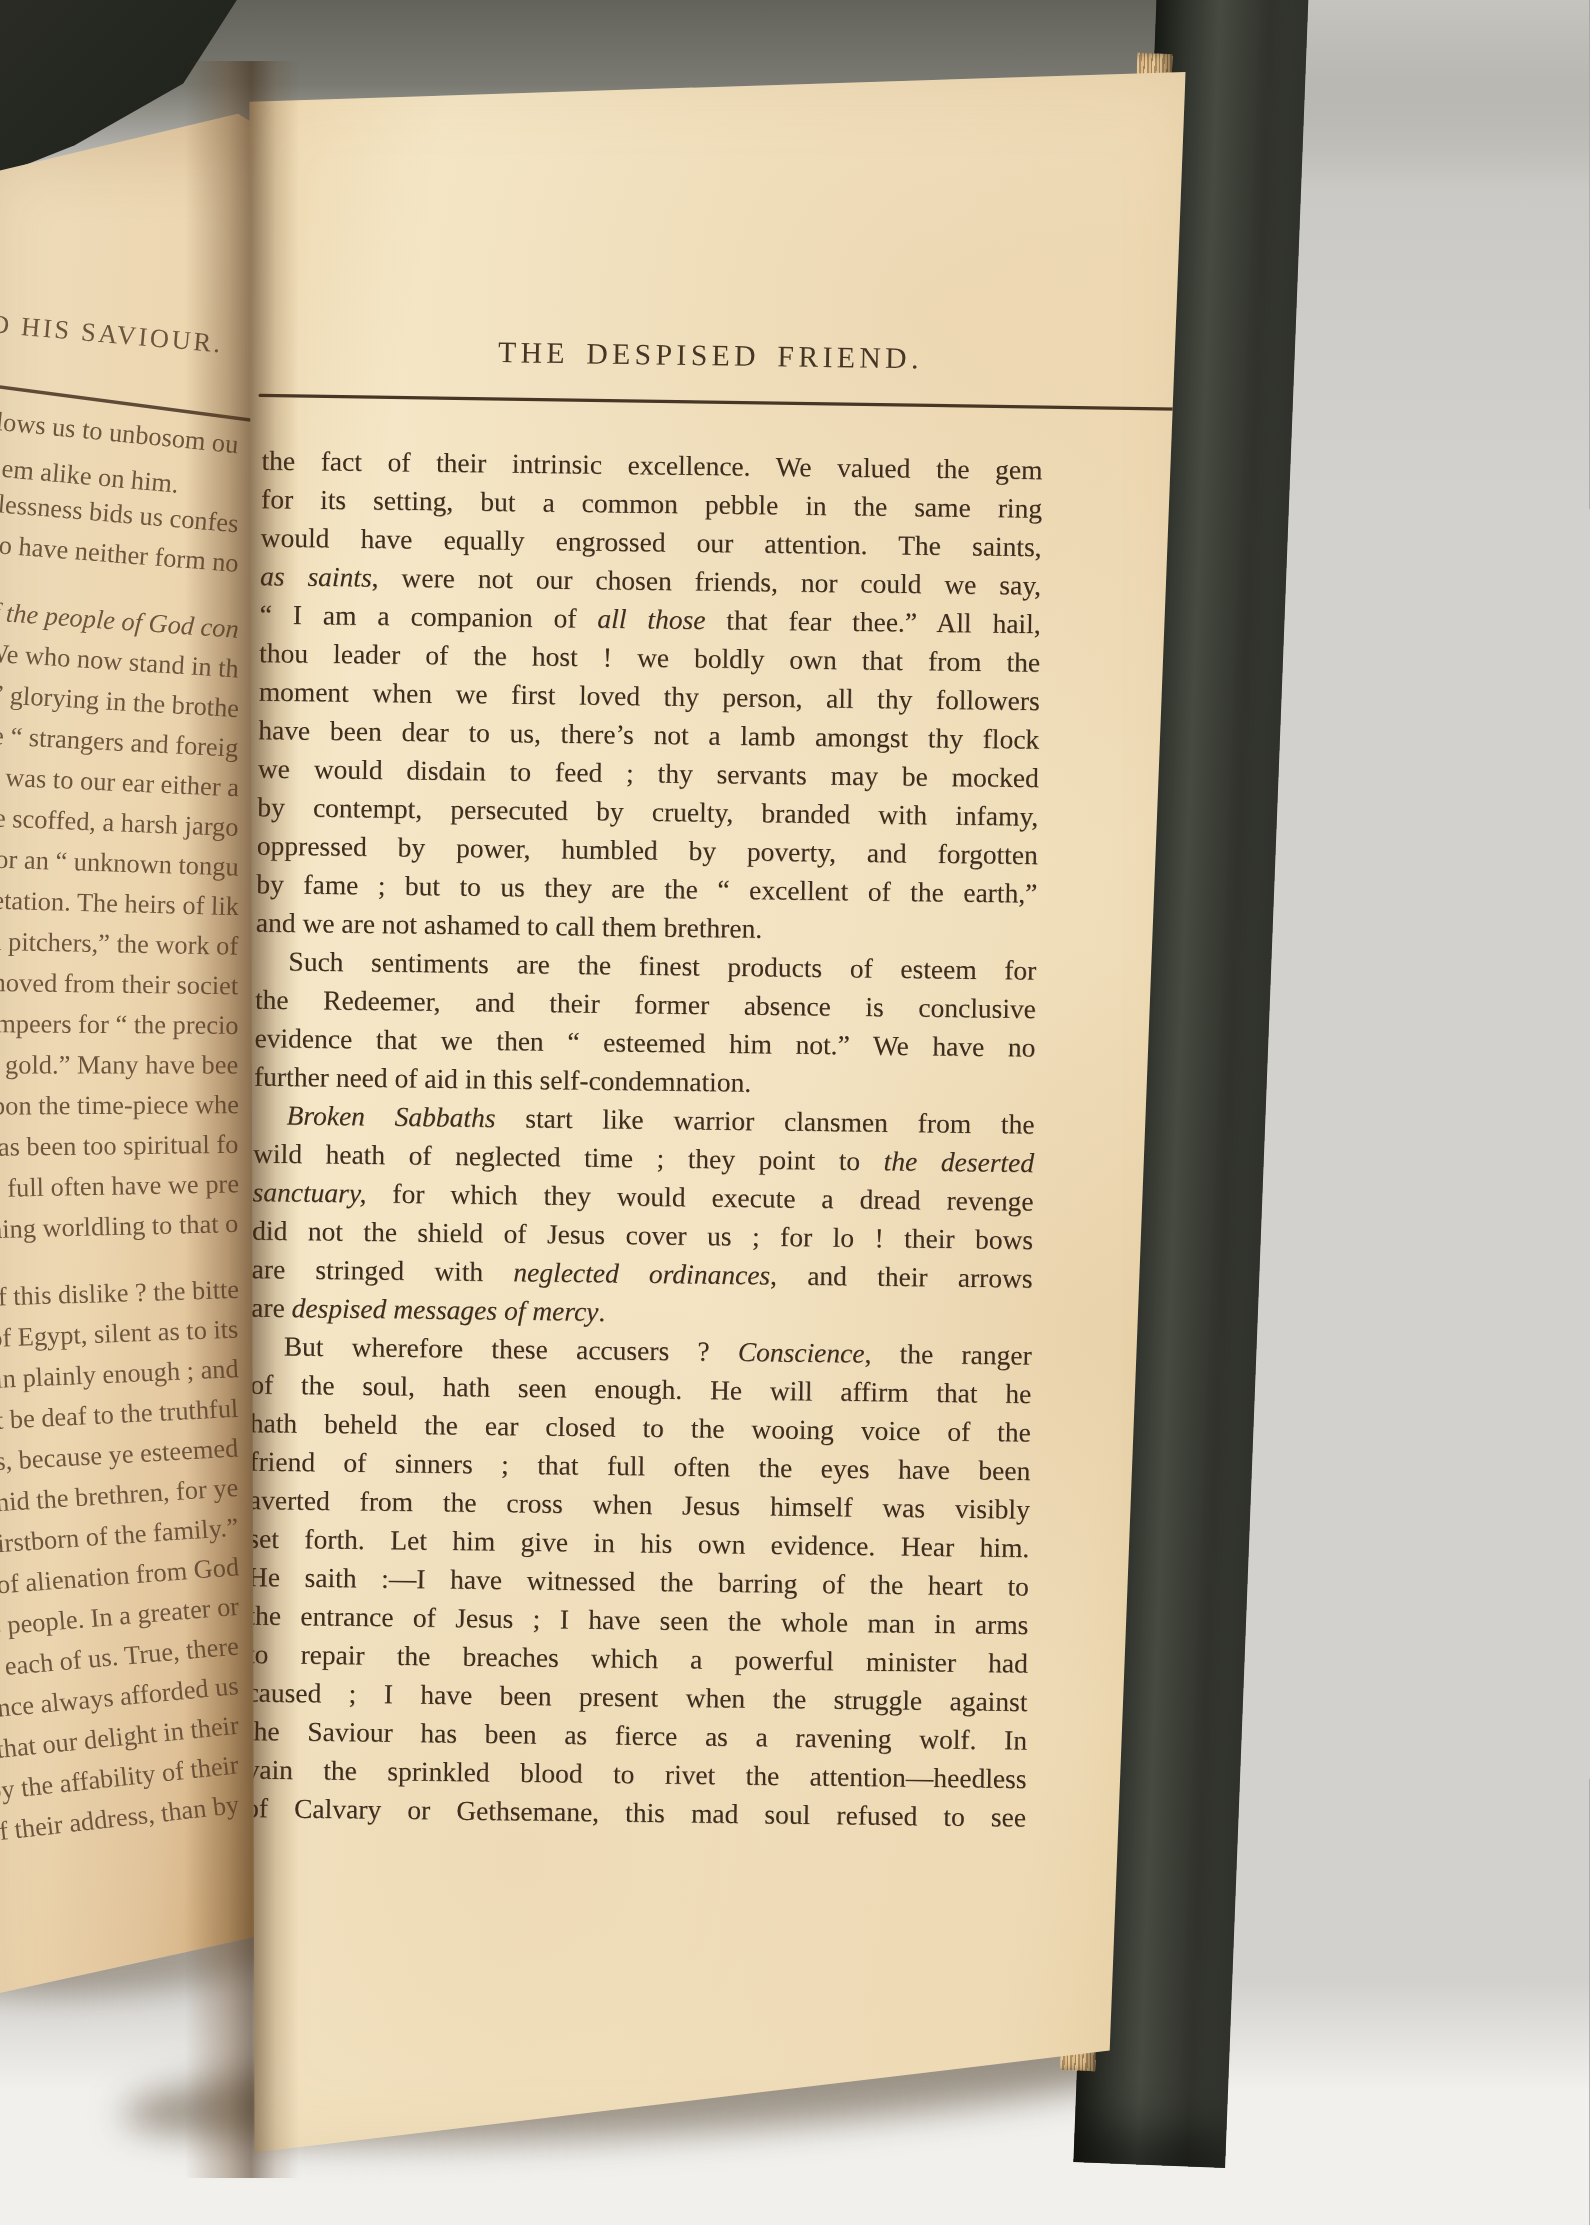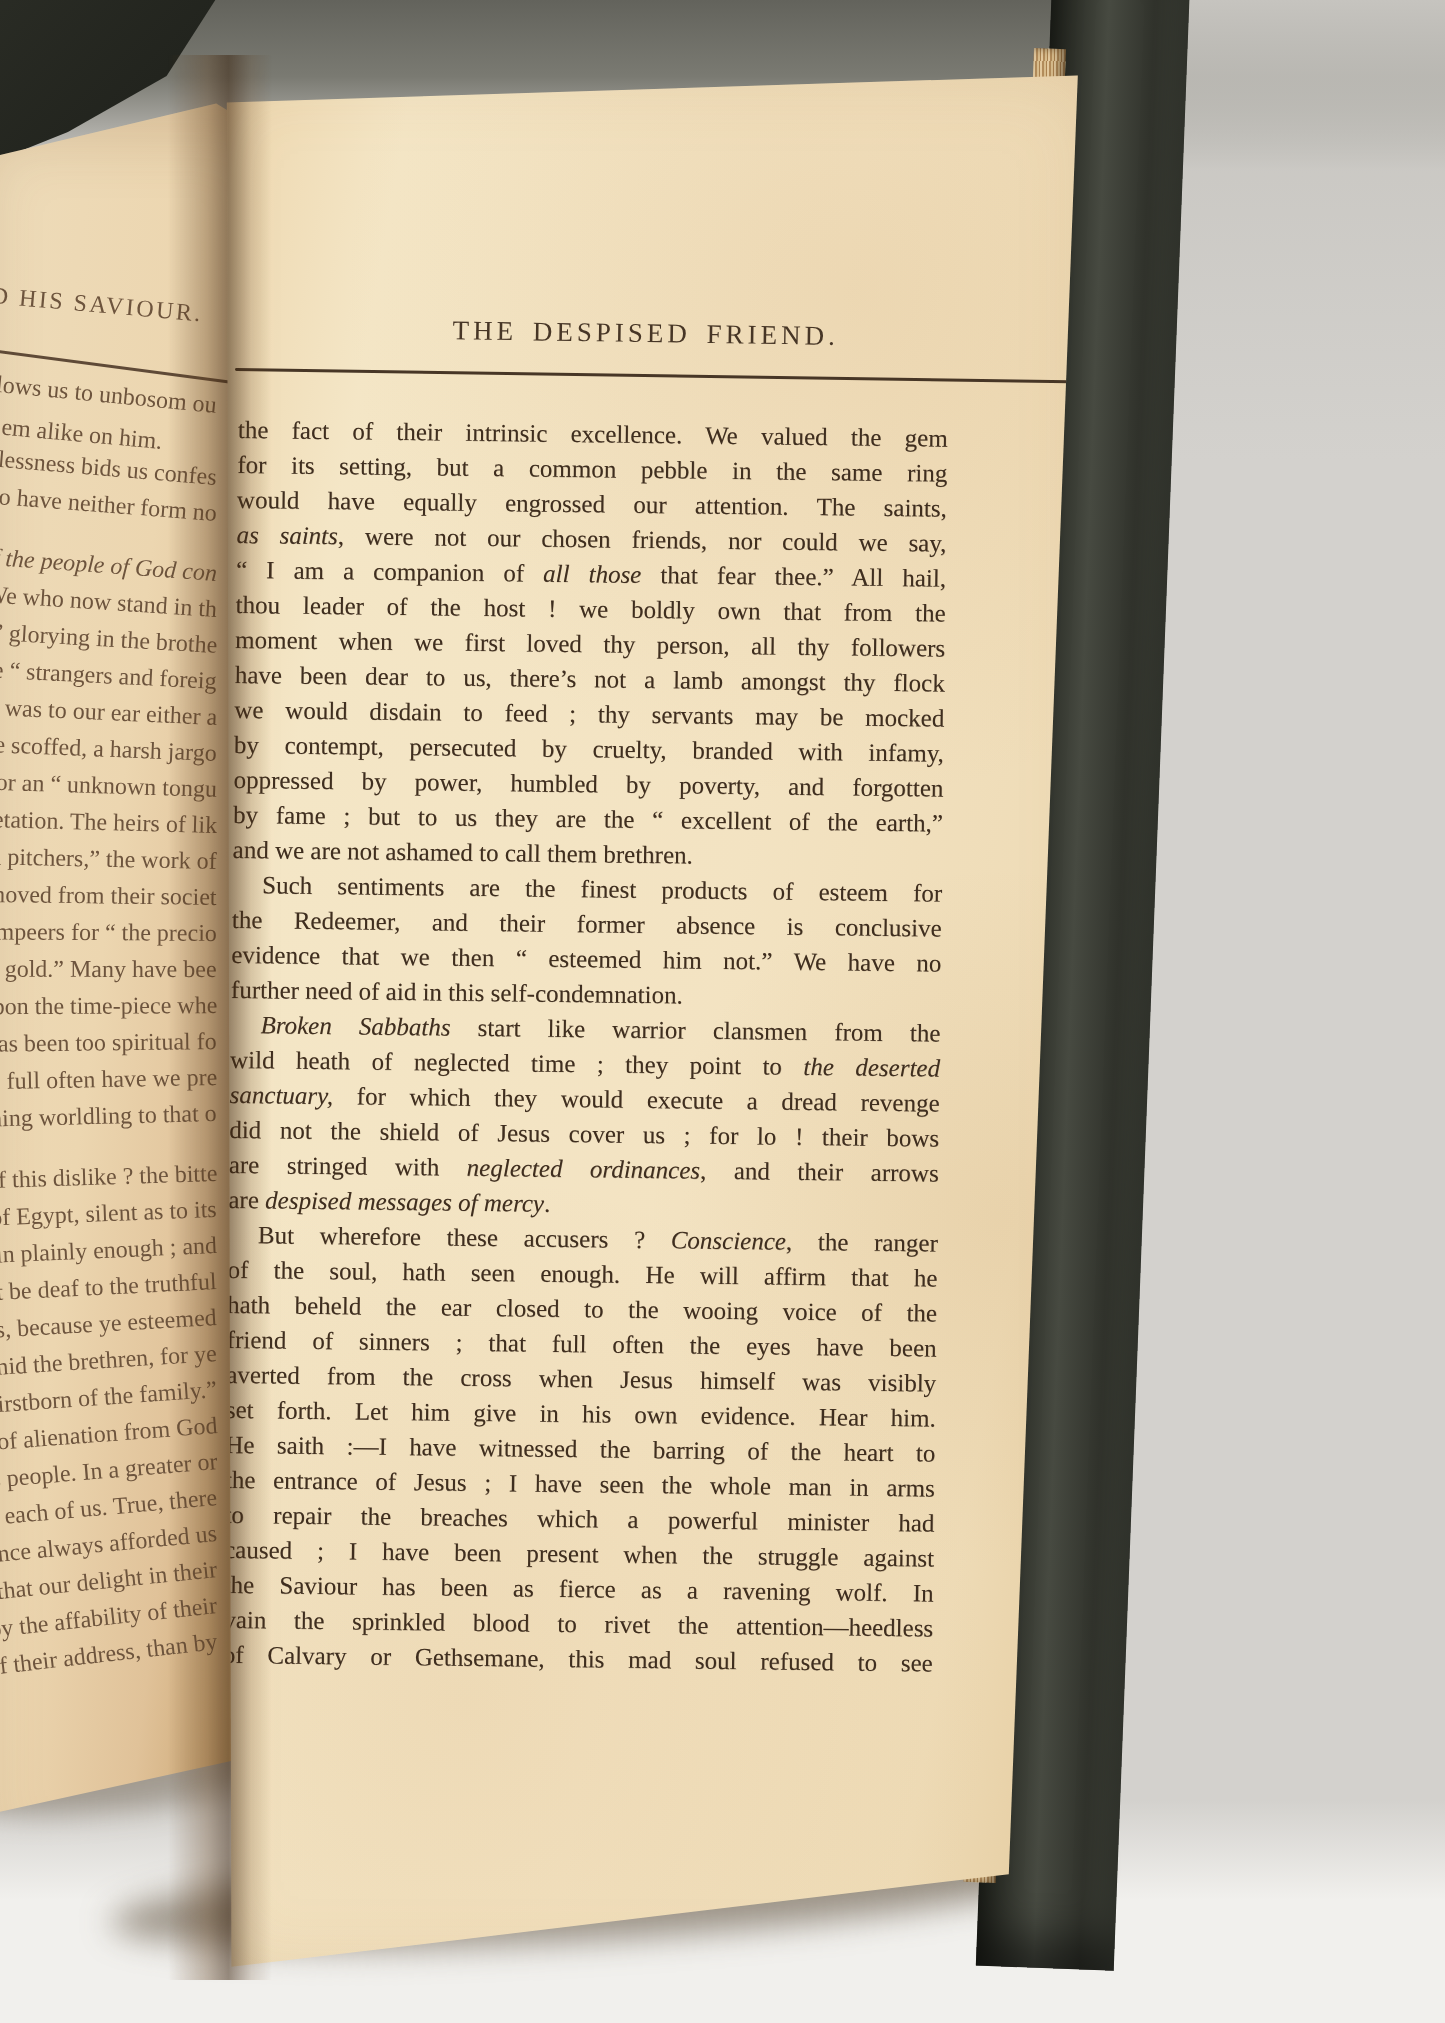--- a/index.html
+++ b/index.html
@@ -41,21 +41,21 @@
   .lp-head{position:absolute;left:6px;top:182px;font-size:24px;letter-spacing:2.5px;
      color:#6d543d;transform:rotate(5deg);transform-origin:left center;white-space:nowrap;}
   .lp-rule{position:absolute;left:-18px;top:246px;width:272px;height:3px;background:#5f4a37;
      transform:rotate(7.5deg);transform-origin:left center;}
   .lp-lines{position:absolute;inset:0;filter:blur(.35px);}
   .lline{position:absolute;right:50px;font-size:24px;line-height:30px;color:#6d543d;
      white-space:nowrap;transform-origin:right center;}
   .lline.it{font-style:italic;}
 
   
-  .page-right{position:absolute;left:190px;top:60px;width:920px;height:1930px;
+  .page-right{position:absolute;left:190px;top:50px;width:920px;height:1930px;
      background:linear-gradient(100deg,#d7b387 0%,#eed9b2 5%,#f4e6c6 18%,#f3e3c2 55%,#eedbb6 82%,#e3c99c 97%);
      clip-path:polygon(4% 2.2%,96.5% 0.8%,89% 94%,4.5% 98.8%);
      box-shadow:inset 0 0 90px rgba(170,120,60,.22);font-family:Liberation Serif, serif;}
   .rp-aging{position:absolute;inset:0;pointer-events:none;
      background:
        radial-gradient(circle at 72% 12%,rgba(196,146,86,.14),rgba(0,0,0,0) 28%),
        radial-gradient(circle at 30% 85%,rgba(196,146,86,.12),rgba(0,0,0,0) 30%),
        radial-gradient(circle at 88% 60%,rgba(180,130,70,.10),rgba(0,0,0,0) 25%);}
   .rp-head-row{position:absolute;left:48px;top:252px;width:945px;transform:rotate(.85deg);
      transform-origin:left center;}

